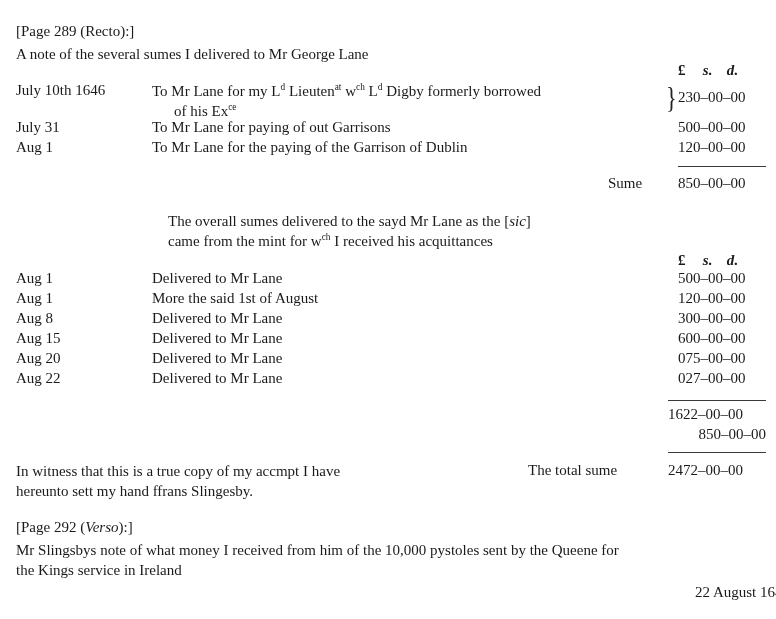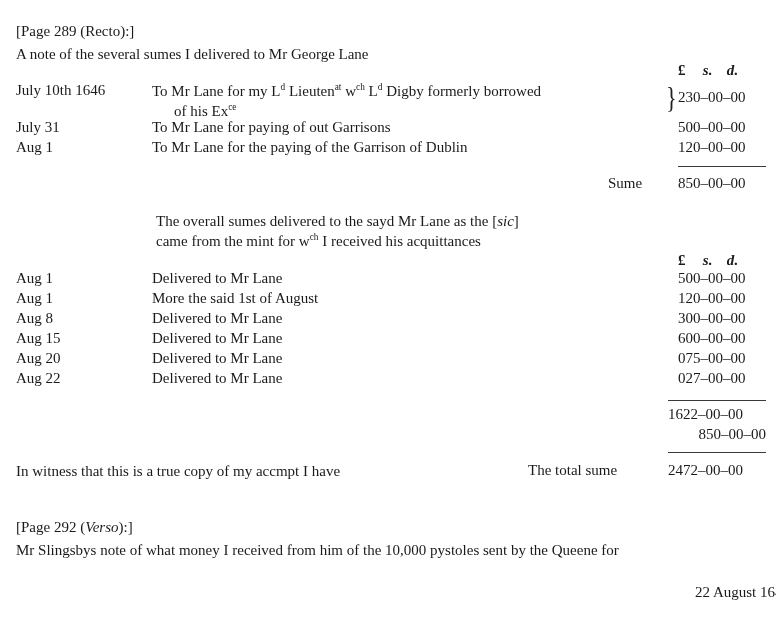--- a/index.html
+++ b/index.html
@@ -126,21 +126,21 @@
   <div class="col-date" style="top:139px;">
     <span>Aug 1</span>
   </div>
   <div class="col-desc" style="top:139px;">To Mr Lane for the paying of the Garrison of Dublin</div>
   <div class="col-amt" style="top:139px;">120–00–00</div>
 
   <div class="rule" style="left:678px; top:166px; width:88px;"></div>
   <div class="right-align" style="left:608px; top:175px;">Sume</div>
   <div class="col-amt" style="top:175px;">850–00–00</div>
 
-  <div class="para" style="left:156px; top:212px; width:520px;">
+  <div class="para" style="left:168px; top:212px; width:520px;">
     <div><span>The overall sumes delivered to the sayd Mr Lane as the [</span><span class="it">sic</span><span>]</span></div>
     <div><span>came from the mint for w</span><sup>ch</sup><span> I received his acquittances</span></div>
   </div>
 
   <div class="money-head" style="top:252px;">
     <span class="pound">£</span><span class="sp1"></span><span class="sd">s.</span><span class="sp2"></span><span class="sd">d.</span>
   </div>
 
   <div class="col-date" style="top:270px;"><span>Aug 1</span></div>
   <div class="col-desc" style="top:270px;">Delivered to Mr Lane</div>
@@ -166,27 +166,29 @@
   <div class="col-desc" style="top:370px;">Delivered to Mr Lane</div>
   <div class="col-amt" style="top:370px;">027–00–00</div>
 
   <div class="rule" style="left:668px; top:400px; width:98px;"></div>
   <div class="col-amt wide" style="top:406px;">1622–00–00</div>
   <div class="right-align" style="left:766px; top:426px; transform:translateX(-100%);">850–00–00</div>
   <div class="rule" style="left:668px; top:452px; width:98px;"></div>
 
   <div class="para" style="left:16px; top:462px; width:520px;">
     <div>In witness that this is a true copy of my accmpt I have</div>
+    <div>hereunto sett my hand ffrans Slingesby.</div>
   </div>
   <div class="right-align" style="left:528px; top:462px;">The total sume</div>
   <div class="col-amt wide" style="top:462px;">2472–00–00</div>
 
   <div class="line" style="left:16px; top:518px;">
     <span>[Page 292 (</span><span class="it">Verso</span><span>):]</span>
   </div>
 
   <div class="para" style="left:16px; top:541px; width:750px;">
     <div>Mr Slingsbys note of what money I received from him of the 10,000 pystoles sent by the Queene for</div>
+    <div>the Kings service in Ireland</div>
   </div>
 
   <div class="right-align" style="left:766px; top:584px; transform:translateX(-100%);margin-left:24px;">22 August 1646</div>
 
 </div>
 
 </body></html>

